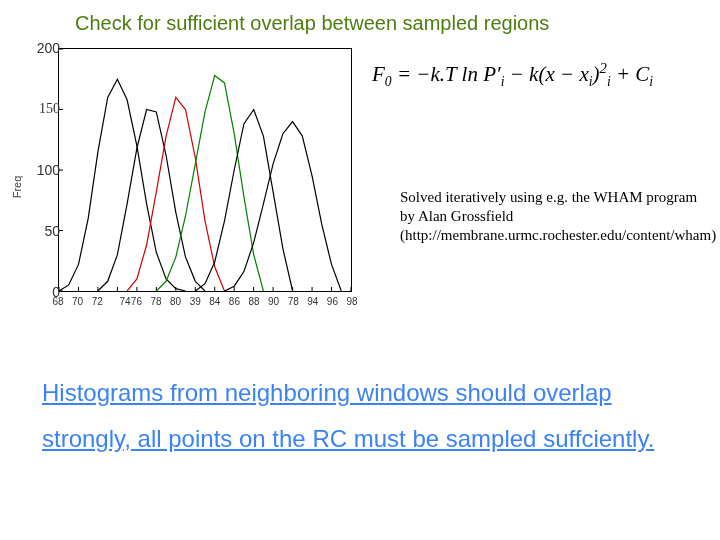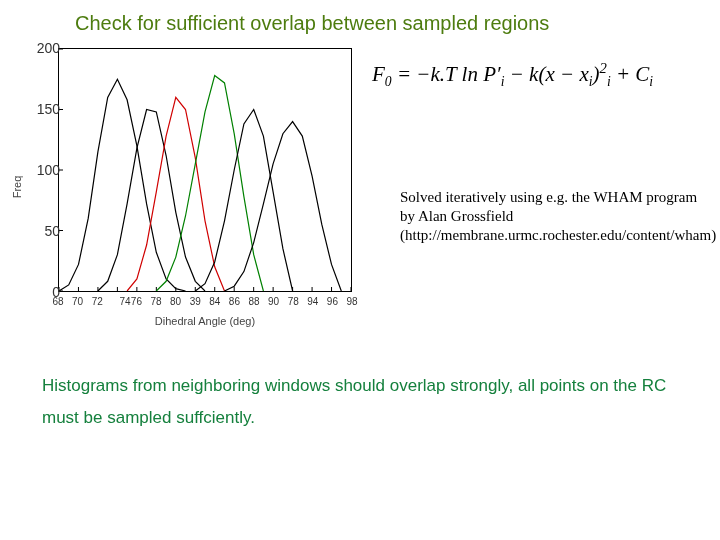--- a/index.html
+++ b/index.html
@@ -89,23 +89,24 @@
     width: 300px;
     font-family: "Times New Roman", serif;
     font-size: 15px;
     line-height: 1.25;
   }
   .bottom {
     position: absolute;
     top: 370px;
     left: 42px;
     right: 40px;
-    font-size: 17px;
+    font-size: 24px;
     line-height: 1.9;
-    color: #15803d;
+    color: #3b82f6;
+    text-decoration: underline;
   }
 </style>
 </head>
 <body>
 
 <div class="title">Check for sufficient overlap between sampled regions</div>
 
 <div class="chart-wrap">
   <div class="ylabel">Freq</div>
   <div class="plot">
@@ -132,25 +133,24 @@
         <line x1="0" y1="60.5" x2="4" y2="60.5" stroke="#000" stroke-width="1"></line>
         <line x1="0" y1="0" x2="4" y2="0" stroke="#000" stroke-width="1"></line>
         <path d="M0.0 242.0 L9.7 235.9 L19.5 215.4 L29.2 169.4 L38.9 102.9 L48.7 48.4 L58.4 30.3 L68.1 50.8 L77.9 96.8 L87.6 154.9 L97.3 203.3 L107.1 229.9 L116.8 239.6 L126.5 242.0 " fill="none" stroke="#000000" stroke-width="1.2"></path>
         <path d="M38.9 242.0 L48.7 232.3 L58.4 205.7 L68.1 154.9 L77.9 99.2 L87.6 60.5 L97.3 62.9 L107.1 106.5 L116.8 163.3 L126.5 208.1 L136.3 232.3 L146.0 242.0 " fill="none" stroke="#000000" stroke-width="1.2"></path>
         <path d="M68.1 242.0 L77.9 229.9 L87.6 196.0 L97.3 142.8 L107.1 87.1 L116.8 48.4 L126.5 60.5 L136.3 108.9 L146.0 171.8 L155.7 217.8 L165.5 242.0 " fill="none" stroke="#d00000" stroke-width="1.2"></path>
         <path d="M97.3 242.0 L107.1 232.3 L116.8 208.1 L126.5 167.0 L136.3 114.9 L146.0 62.9 L155.7 26.6 L165.5 33.9 L175.2 84.7 L184.9 147.6 L194.7 205.7 L204.4 242.0 " fill="none" stroke="#008000" stroke-width="1.2"></path>
         <path d="M136.3 242.0 L146.0 234.7 L155.7 213.0 L165.5 171.8 L175.2 121.0 L184.9 75.0 L194.7 60.5 L204.4 87.1 L214.1 142.8 L223.9 199.7 L233.6 242.0 " fill="none" stroke="#000000" stroke-width="1.2"></path>
         <path d="M165.5 242.0 L175.2 237.2 L184.9 222.6 L194.7 193.6 L204.4 154.9 L214.1 114.9 L223.9 84.7 L233.6 72.6 L243.3 87.1 L253.1 127.1 L262.8 175.4 L272.5 215.4 L282.3 242.0 " fill="none" stroke="#000000" stroke-width="1.2"></path>
       </svg>
   </div>
-  <div class="xlabel">Dihedral Angle (deg)</div>
 <div class="ytick" style="top: 248px;">0</div>
     <div class="ytick" style="top: 187px;">50</div>
     <div class="ytick" style="top: 126px;">100</div>
-    <div class="ytick" style="top: 65px;">150</div>
+    <div class="ytick" style="top: 65px; font-family: Liberation Serif, serif;">150</div>
     <div class="ytick" style="top: 4px;">200</div>
     <div class="xtick" style="left: 48px;">68</div>
     <div class="xtick" style="left: 67.6px;">70</div>
     <div class="xtick" style="left: 87.2px;">72</div>
     <div class="xtick" style="left: 115px;">74</div>
     <div class="xtick" style="left: 126.4px;">76</div>
     <div class="xtick" style="left: 146px;">78</div>
     <div class="xtick" style="left: 165.6px;">80</div>
     <div class="xtick" style="left: 185.2px;">39</div>
     <div class="xtick" style="left: 204.8px;">84</div>

